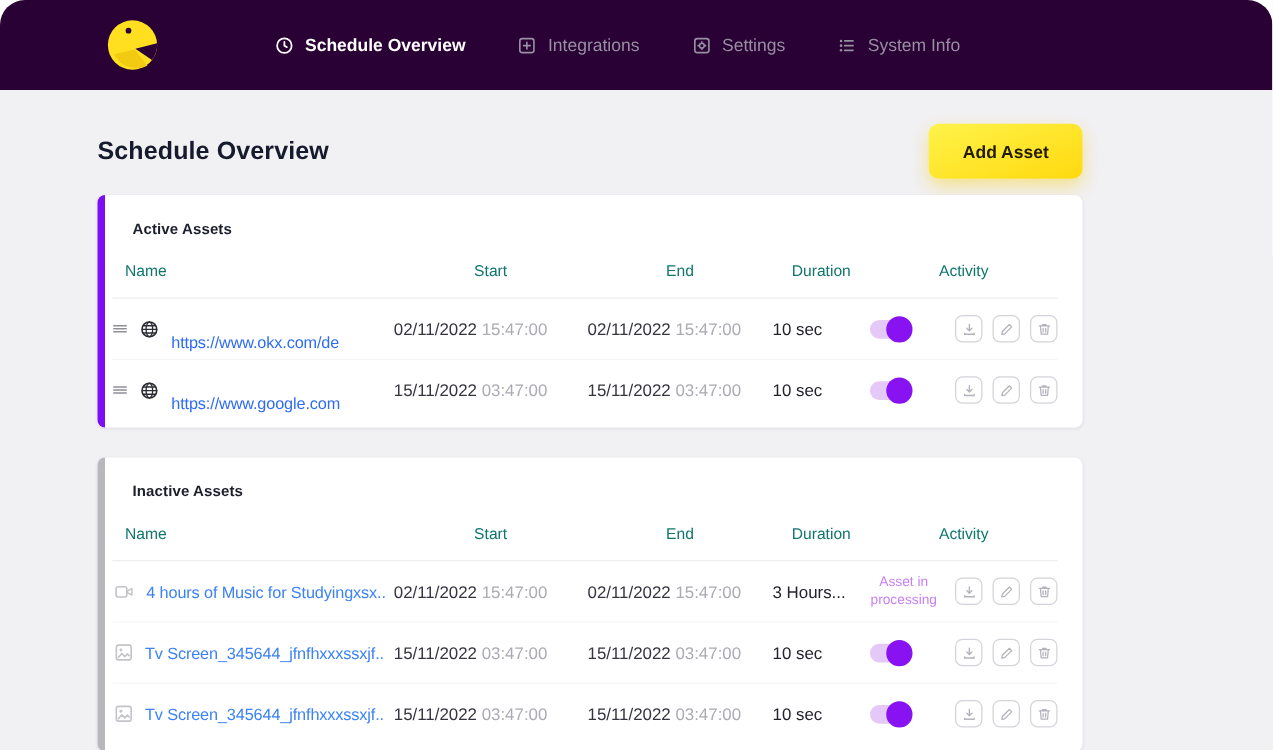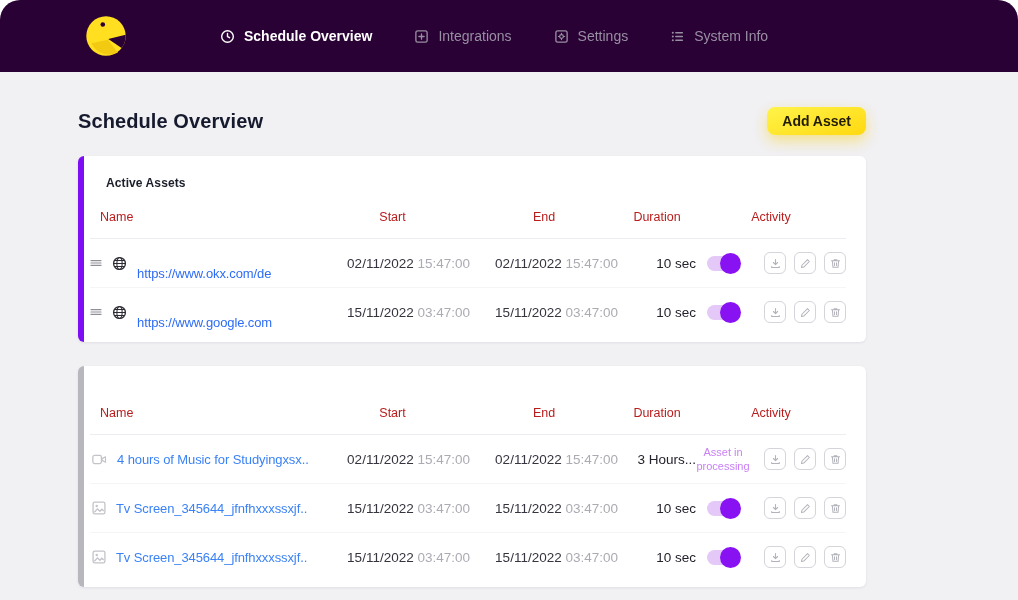--- a/index.html
+++ b/index.html
@@ -11,57 +11,57 @@
   .logo{width:44px;height:44px;flex:0 0 auto;cursor:pointer;}
   .nav{display:flex;align-items:center;gap:42px;margin-left:92px;}
   .nav-item{display:flex;align-items:center;gap:9px;font-size:14px;color:#978fa2;text-decoration:none;cursor:pointer;white-space:nowrap;}
   .nav-item.active{color:#ffffff;font-weight:700;}
   .nav-icon{display:flex;align-items:center;}
 
   
   .content{padding:0 152px 0 78px;}
   .page-head{display:flex;align-items:center;justify-content:space-between;margin-top:26px;height:46px;}
   .page-title{margin:0;font-size:20px;font-weight:700;color:#151a2d;letter-spacing:.1px;}
-  .add-asset{border:none;cursor:pointer;height:28px;padding:0 15px;border-radius:8px;
+  .add-asset{border:none;cursor:pointer;height:44px;padding:0 27px;border-radius:8px;
     background:linear-gradient(160deg,var(--btn-yellow-1,#fff34a),var(--btn-yellow-2,#ffd90f));
     color:#211c00;font-size:14px;font-weight:700;font-family:inherit;
     box-shadow:0 6px 14px rgba(248,208,18,.45);}
 
   
   .card{position:relative;background:#ffffff;border-radius:6px;margin-top:12px;
     box-shadow:0 1px 3px rgba(25,15,50,.07);
     padding:20px 20px 6px 12px;min-height:40px;}
   .card + .card{margin-top:24px;}
   .accent{position:absolute;left:0;top:0;bottom:0;width:6px;border-radius:6px 0 0 6px;}
   .card-title{margin:0 0 0 16px;font-size:12px;font-weight:700;color:#1b1e2b;letter-spacing:.1px;}
 
   .thead,.row{display:grid;grid-template-columns:1fr 155px 148px 78px 150px;align-items:center;}
   .thead{margin-top:20px;padding-bottom:14px;border-bottom:1px solid #ededf1;
-    color:#b91c1c;font-size:12.5px;}
+    color:#0f766e;font-size:12.5px;}
   .th-name{padding-left:10px;}
   .th-center{text-align:center;}
   .row{height:48px;}
   .row + .row{border-top:1px solid #f5f5f8;}
 
   .cell{min-width:0;}
   .name-cell{display:flex;align-items:center;gap:8px;}
   .drag{color:#8f8f97;display:flex;align-items:center;cursor:grab;}
   .type-icon{color:#c3c3c9;display:flex;align-items:center;margin-left:2px;}
   .type-icon.dark{color:#2c2c35;}
   .asset-name{font-size:13px;color:#3b82f6;white-space:nowrap;overflow:hidden;margin-left:2px;letter-spacing:-.1px;}
   .asset-name.link{color:var(--link-blue,#2e6cf5);cursor:pointer;margin-top:20px;}
 
-  .center{text-align:right;}
+  .center{text-align:left;}
   .dt{font-size:13.5px;white-space:nowrap;}
   .dt .date{color:#35353f;}
   .dt .time{color:#ababb3;}
   .duration{font-size:13.5px;color:#23232d;}
 
   .activity{display:flex;align-items:center;justify-content:flex-end;gap:14px;}
-  .status-slot{width:68px;display:flex;justify-content:center;align-items:center;}
+  .status-slot{width:68px;display:flex;align-items:center;}
   .toggle{position:relative;width:32px;height:15px;border-radius:8px;background:var(--toggle-track,#e3c8f8);cursor:pointer;}
   .toggle .knob{position:absolute;top:-3px;width:21px;height:21px;border-radius:50%;background:var(--toggle-knob,#8812f2);}
   .toggle.on .knob{right:-2px;}
   .processing{font-size:11px;line-height:1.3;text-align:center;color:var(--processing-text,#c980f5);}
   .actions{display:flex;gap:8px;}
   .action-btn{width:22px;height:22px;box-sizing:border-box;border:1px solid #d4d4da;border-radius:6px;
     background:#fff;color:#b3b3bb;display:flex;align-items:center;justify-content:center;cursor:pointer;padding:0;}
   .action-btn svg{display:block;}
 </style>
 </head>
@@ -239,20 +239,21 @@
                   </span>
                 </button>
               </div>
             </div>
           </div>
         </div>
     </section>
 
     <section class="card">
       <div class="accent" style="background: rgb(183, 183, 189);"></div>
+      <h2 class="card-title">Inactive Assets</h2>
       <div class="thead">
         <span class="th th-name">Name</span>
         <span class="th th-center">Start</span>
         <span class="th th-center">End</span>
         <span class="th th-center">Duration</span>
         <span class="th th-center">Activity</span>
       </div>
       <div class="rows">
           <div class="row">
             <div class="cell name-cell">

